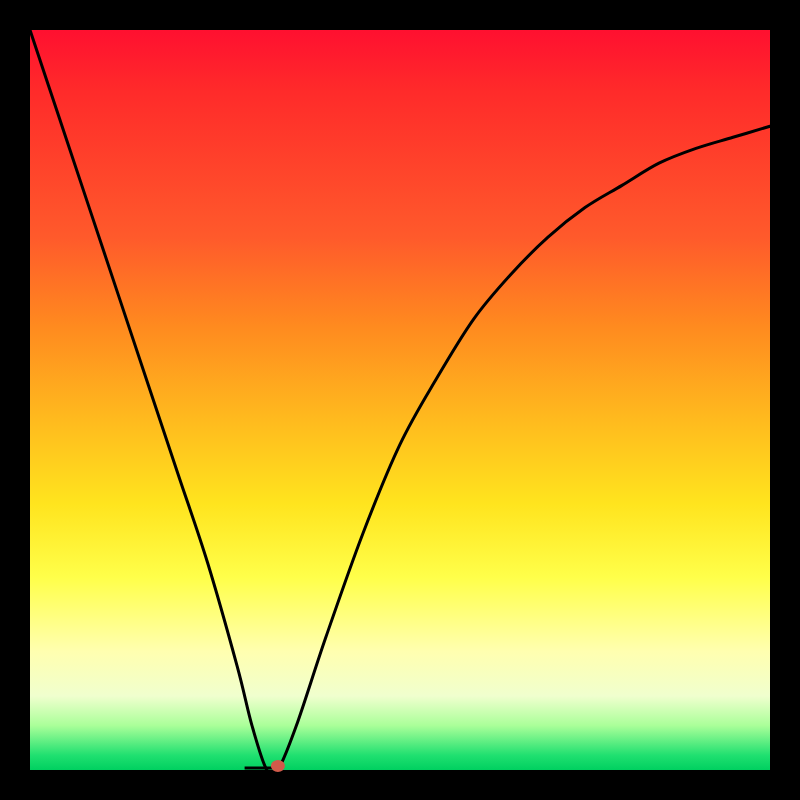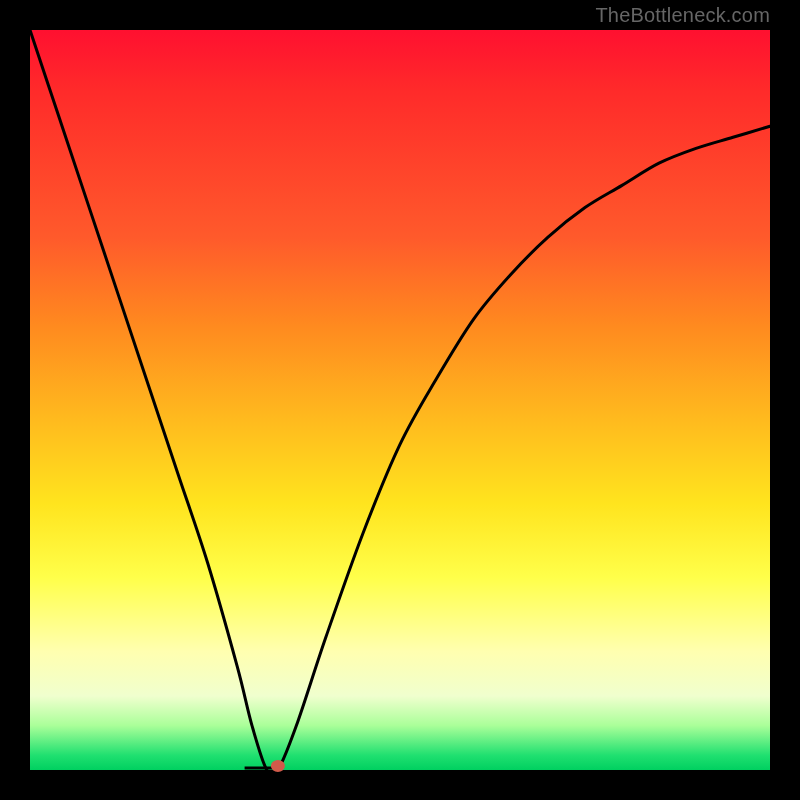--- a/index.html
+++ b/index.html
@@ -67,14 +67,13 @@
     <svg class="curve" viewBox="0 0 740 740" preserveAspectRatio="none">
 
       <path id="curvePath" fill="none" stroke="#000000" stroke-width="3" stroke-linejoin="round" stroke-linecap="round" d="M 0,0 C 4.933333333333334,14.799999999999992 19.733333333333334,59.199999999999946 29.6,88.79999999999995 C 39.46666666666667,118.39999999999996 49.333333333333336,148.00000000000003 59.2,177.60000000000002 C 69.06666666666666,207.20000000000002 78.93333333333334,236.79999999999998 88.8,266.4 C 98.66666666666666,296 108.53333333333333,325.59999999999997 118.4,355.2 C 128.26666666666668,384.8 138.13333333333333,414.4 148,444 C 157.86666666666667,473.6 167.73333333333332,500.7333333333333 177.6,532.8 C 187.46666666666667,564.8666666666666 199.8,609.2666666666667 207.20000000000002,636.4 C 214.60000000000002,663.5333333333333 217.06666666666666,678.3333333333334 222,695.6 C 226.93333333333334,712.8666666666667 232.48333333333335,732.6 236.8,740 C 241.11666666666667,747.4 242.96666666666667,747.4 247.9,740 C 252.83333333333334,732.6 258.3833333333333,717.8000000000001 266.4,695.6 C 274.41666666666663,673.4 284.9,638.8666666666667 296,606.8 C 307.1,574.7333333333332 320.6666666666667,535.2666666666667 333,503.2 C 345.3333333333333,471.1333333333333 357.66666666666663,440.29999999999995 370,414.4 C 382.33333333333337,388.5 394.66666666666674,368.7666666666666 407.00000000000006,347.79999999999995 C 419.33333333333337,326.8333333333333 431.6666666666667,305.8666666666667 444,288.6 C 456.3333333333333,271.33333333333337 468.6666666666667,257.76666666666665 481,244.2 C 493.3333333333333,230.63333333333333 505.6666666666667,218.30000000000004 518,207.20000000000005 C 530.3333333333334,196.10000000000005 542.6666666666666,186.23333333333338 555,177.60000000000002 C 567.3333333333334,168.96666666666667 579.6666666666666,162.79999999999998 592,155.39999999999998 C 604.3333333333334,147.99999999999997 616.6666666666666,139.3666666666667 629,133.20000000000005 C 641.3333333333334,127.03333333333337 653.6666666666666,122.71666666666664 666,118.39999999999998 C 678.3333333333334,114.08333333333331 690.6666666666666,111.00000000000006 703,107.30000000000007 C 715.3333333333334,103.60000000000008 733.8333333333334,98.05000000000005 740,96.20000000000005"></path>
 
       <line id="troughLine" stroke="#000" stroke-width="3" x1="214.6" y1="738" x2="244.20000000000002" y2="738"></line>
 
       <ellipse id="dot" rx="7" ry="6" fill="#d15a4a" cx="247.9" cy="736"></ellipse>
     </svg>
   </div>
 
-  <div class="watermark">TheBottleneck.com</div>
 </div>
 
 </body></html>

